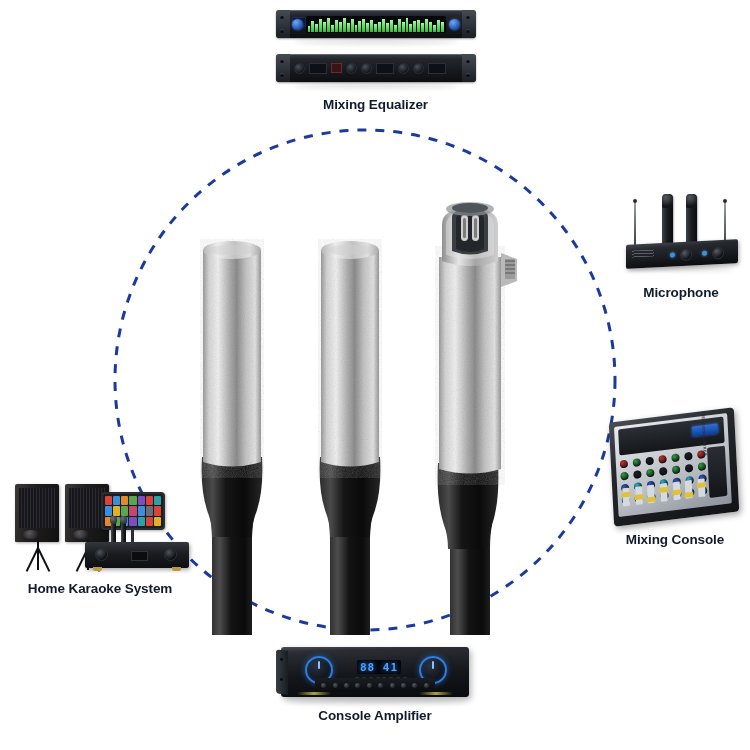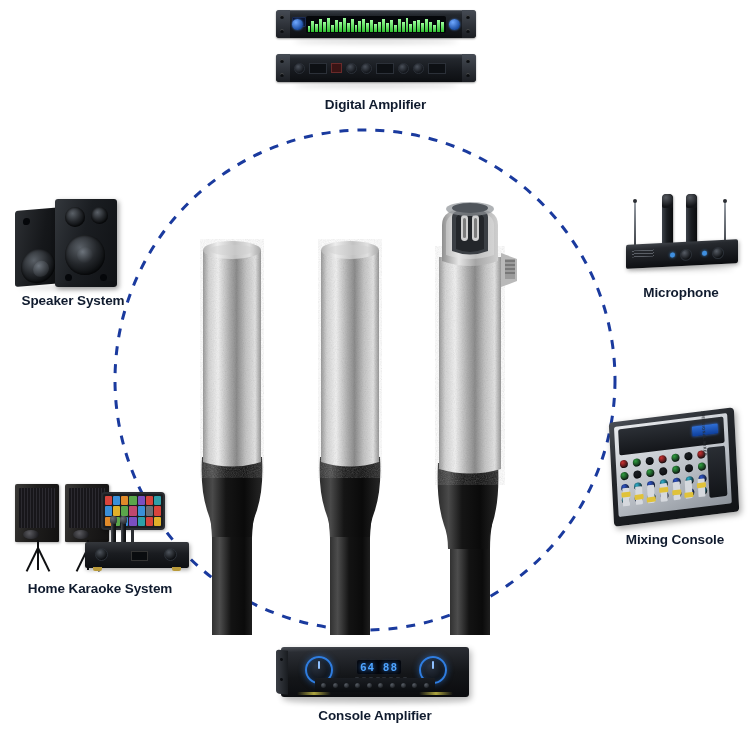--- a/index.html
+++ b/index.html
@@ -357,40 +357,23 @@
           <div class="p"></div>
             <div class="p"></div>
             <div class="blk"></div>
           <div class="p"></div>
             <div class="p"></div>
             <div class="blk"></div>
         </div>
       </div>
       <div class="shadow-soft" style="top:77px;"></div>
     </div>
-    <div class="caption">Digital Amplifier</div>
-  </div>
-
-  <div class="device spk">
-    <div class="art">
-      <div class="cab back">
-        <div class="drv w"></div>
-        <div class="port" style="left:8px;top:8px;"></div>
-      </div>
-      <div class="cab front">
-        <div class="drv t1"></div>
-        <div class="drv t2"></div>
-        <div class="drv w"></div>
-        <div class="port" style="left:10px;bottom:6px;"></div>
-        <div class="port" style="right:10px;bottom:6px;"></div>
-      </div>
-      <div class="shadow-soft" style="left:6px;right:14px;top:100px;"></div>
-    </div>
-    <div class="caption">Speaker System</div>
-  </div>
+    <div class="caption">Mixing Equalizer</div>
+  </div>
+
 
   <div class="device karaoke">
     <div class="art">
 
       <div class="ktop" style="left:8px;top:6px;width:44px;height:58px;">
         <div class="grill"></div>
           <div class="lf"></div>
       </div>
       <div class="tripod" style="left:30px;top:62px;">
         <i style="left:0;top:0;height:30px;"></i>
@@ -551,21 +534,21 @@
 
   <div class="device ampd">
     <div class="art">
       <div class="ampbody">
         <div class="side">
           <i style="top:8px;"></i>
             <i style="top:28px;"></i>
         </div>
         <div class="bigknob" style="left:24px;"></div>
         <div class="lcd7">
-          <b>64 88</b>
+          <b>88 41</b>
         </div>
         <div class="btnrow">
           <i></i>
             <i></i>
             <i></i>
             <i></i>
             <i></i>
             <i></i>
             <i></i>
             <i></i>

